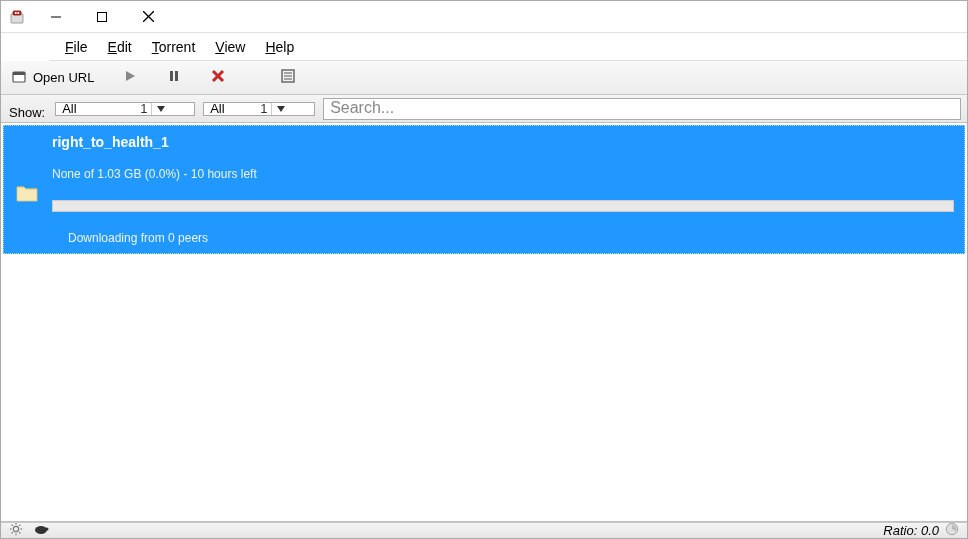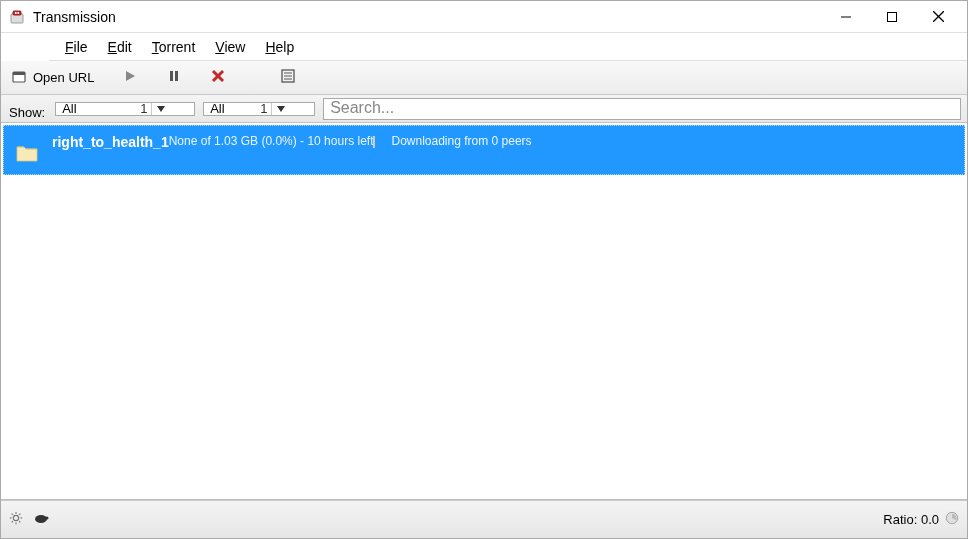--- a/index.html
+++ b/index.html
@@ -182,22 +182,22 @@
     .torrent-item .folder-icon {
       width: 30px;
       display: flex;
       align-items: center;
       justify-content: center;
       padding-top: 6px;
     }
     .torrent-item .details {
       flex: 1;
       display: flex;
-      flex-direction: row;
-      gap: 0;
+      flex-direction: column;
+      gap: 17px;
     }
     .torrent-item .name {
       font-weight: bold;
       font-size: 14px;
     }
     .torrent-item .status-line {
       font-size: 12px;
       color: #eaf4ff;
     }
     .torrent-item .progress {
@@ -211,27 +211,28 @@
       width: 0%;
       background: #8cc;
     }
     .torrent-item .peers-line {
       font-size: 12px;
       color: #eaf4ff;
       margin-left: 16px;
     }
     
     .statusbar {
-      height: 38px;
+      height: 16px;
       display: flex;
       align-items: center;
       padding: 0 8px;
       background: linear-gradient(#f4f4f4, #e6e6e6);
       border-top: 1px solid #c8c8c8;
       font-size: 13px;
+      font-style: italic;
     }
     .statusbar .sb-left {
       display: flex;
       align-items: center;
       gap: 10px;
     }
     .statusbar .sb-spacer {
       flex: 1;
     }
     .statusbar .sb-right {
@@ -245,21 +246,20 @@
 
 <div class="titlebar">
   <span class="app-icon">
     <svg width="16" height="16" viewBox="0 0 16 16">
       <rect x="2" y="5" width="12" height="9" rx="1" fill="#ddd" stroke="#888" stroke-width="0.8"></rect>
       <rect x="4" y="2" width="8" height="4" rx="1" fill="#c33" stroke="#800" stroke-width="0.8"></rect>
       <rect x="6" y="3" width="1.5" height="2" fill="#fff"></rect>
       <rect x="8.5" y="3" width="1.5" height="2" fill="#fff"></rect>
     </svg>
   </span>
-  <span class="title-text">Transmission</span>
   <div class="win-controls">
     <div class="win-btn">
       <svg width="10" height="10" viewBox="0 0 10 10">
           <line x1="0" y1="5" x2="10" y2="5" stroke="#000" stroke-width="1"></line>
         </svg>
     </div>
     <div class="win-btn">
       <svg width="10" height="10" viewBox="0 0 10 10">
           <rect x="0.5" y="0.5" width="9" height="9" fill="none" stroke="#000" stroke-width="1"></rect>
         </svg>

